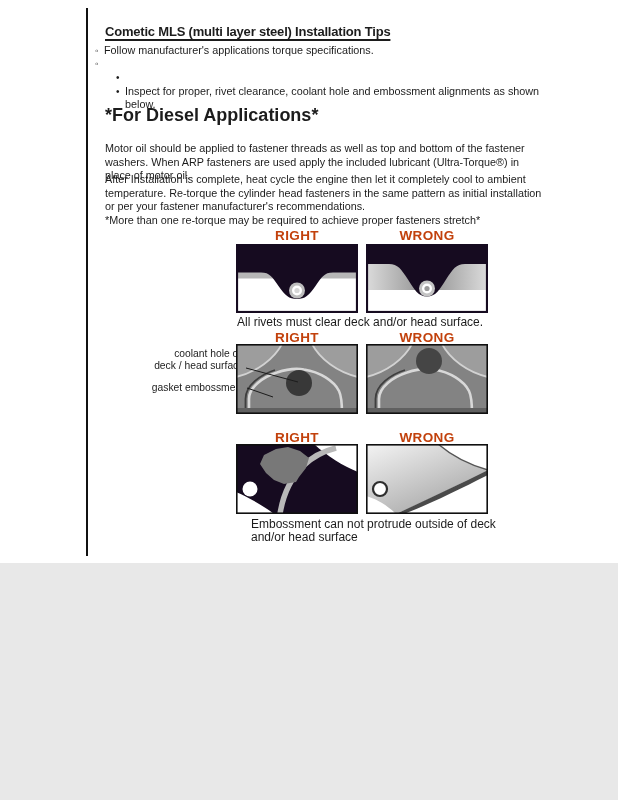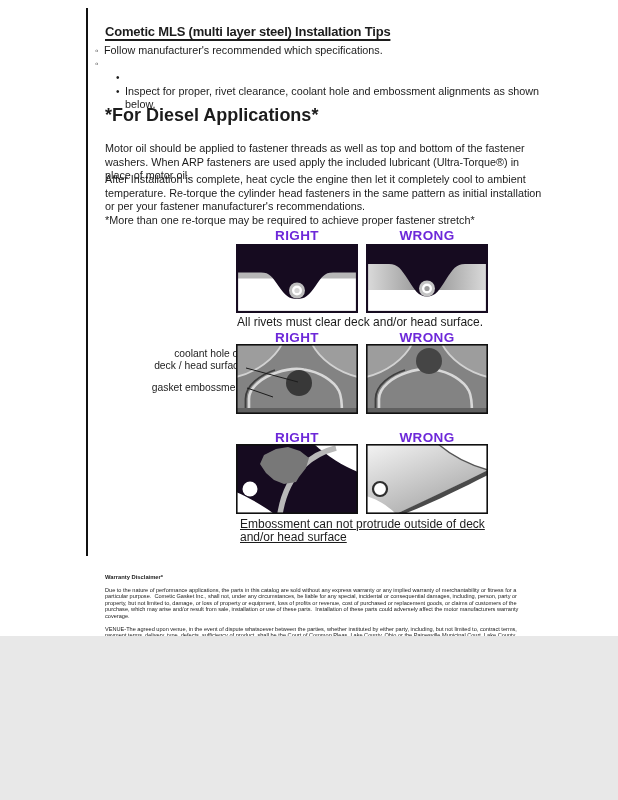--- a/index.html
+++ b/index.html
@@ -1,18 +1,18 @@
 <!DOCTYPE html>
 <html><head>
 <meta charset="utf-8">
 <style>
   html,body{margin:0;padding:0;background:#e8e8e8;}
   .page{
     position:relative;
-    width:618px;height:636px;
+    width:618px;height:563px;
     background:#ffffff;
     font-family:"Liberation Sans","DejaVu Sans",sans-serif;
     color:#1c1c1c;
     overflow:hidden;
     margin:0 auto;
   }
   .edge-line{
     position:absolute;left:86px;top:8px;width:1.5px;height:548px;
     background:#111;
   }
@@ -35,21 +35,21 @@
   }
   .para{
     position:absolute;left:105px;width:438px;
     font-size:10.8px;line-height:13.6px;white-space:pre-wrap;margin-top:6px;
   }
   .p1{top:136px;}
   .p2{top:167px;}
   .note{top:208px;white-space:nowrap;}
   .dg-label{
     position:absolute;width:122px;text-align:center;
-    font-size:13.5px;font-weight:600;letter-spacing:0.4px;color:#6d28d9;
+    font-size:13.5px;font-weight:600;letter-spacing:0.4px;color:#c2410c;
   }
   .dg-box{position:absolute;width:122px;height:70px;}
   .dg-box svg{display:block;width:100%;height:100%;}
   .caption{
     position:absolute;font-size:12px;line-height:12.5px;color:#1c1c1c;white-space:pre-wrap;
   }
   .side-label{
     position:absolute;left:100px;width:144px;text-align:right;
     font-size:10.3px;line-height:11.5px;color:#1c1c1c;
   }
@@ -68,30 +68,30 @@
 </head>
 <body>
 
 <div class="page">
 
   <div class="edge-line"></div>
 
   <div class="title">Cometic MLS (multi layer steel) Installation Tips</div>
 
   <div class="bullets">
-    <div class="brow b1"><span class="mk"></span><span>Follow manufacturer's recommended which specifications.</span></div>
+    <div class="brow b1"><span class="mk"></span><span>Follow manufacturer's applications torque specifications.</span></div>
     <div class="brow b1"><span class="mk"></span></div>
     <div class="brow b2"><span class="mk"></span></div>
     <div class="brow b2"><span class="mk"></span><span>Inspect for proper, rivet clearance, coolant hole and embossment alignments as shown below.</span></div>
   </div>
 
   <div class="diesel-heading">*For Diesel Applications*</div>
   <div class="para p1">Motor oil should be applied to fastener threads as well as top and bottom of the fastener washers. When ARP fasteners are used apply the included lubricant (Ultra-Torque®) in place of motor oil.</div>
   <div class="para p2">After Installation is complete, heat cycle the engine then let it completely cool to ambient temperature. Re-torque the cylinder head fasteners in the same pattern as initial installation or per your fastener manufacturer's recommendations.</div>
-  <div class="para note">*More than one re-torque may be required to achieve proper fastener stretch*</div>
+  <div class="para note">*More than one re-torque may be required to achieve proper fasteners stretch*</div>
 
   <div class="dg-label" style="left:236px;top:228px;">RIGHT</div>
   <div class="dg-label" style="left:366px;top:228px;">WRONG</div>
 
   <div class="dg-box" style="left:236px;top:244px;height:69px;">
     <svg viewBox="0 0 122 69">
       <rect width="122" height="69" fill="#ffffff"></rect>
       <rect y="28" width="122" height="6.5" fill="#b7b7b7"></rect>
       <path d="M0,0 H122 V28.5 H97 C88,28.5 86,33 79.5,42 C73,51.5 69,55 61,55 C53,55 49,51.5 42.5,42 C36,33 34,28.5 25,28.5 H0 Z" fill="#160b20"></path>
       <g>
@@ -193,21 +193,21 @@
       </defs>
       <rect width="122" height="70" fill="#ffffff"></rect>
       <path d="M0,0 H72 C86,12 104,21 122,26 C92,41 60,57 30,70 C20,60 10,55 0,52 Z" fill="url(#g2)"></path>
       <path d="M72,0 C86,12 104,21 122,26" fill="none" stroke="#555555" stroke-width="1.4"></path>
       <path d="M30,70 C60,56 92,41 122,26 L122,31 C92,46 64,60 38,70 Z" fill="#4a4a4a"></path>
       <circle cx="14" cy="45" r="7" fill="#ffffff" stroke="#2e2e2e" stroke-width="2.2"></circle>
       <rect x="0.8" y="0.8" width="120.4" height="68.4" fill="none" stroke="#101010" stroke-width="1.6"></rect>
     </svg>
   </div>
 
-  <div class="caption" style="left:240px;top:518px;text-decoration:underline;">Embossment can not protrude outside of deck
+  <div class="caption" style="left:251px;top:518px;">Embossment can not protrude outside of deck
 and/or head surface</div>
 
   <div class="disclaimer">
     <h4>Warranty Disclaimer*</h4>
     <p>Due to the nature of performance applications, the parts in this catalog are sold without any express warranty or any implied warranty of merchantability or fitness for a particular purpose.  Cometic Gasket Inc., shall not, under any circumstances, be liable for any special, incidental or consequential damages, including, person, party or property, but not limited to, damage, or loss of property or equipment, loss of profits or revenue, cost of purchased or replacement goods, or claims of customers of the purchase, which may arise and/or result from sale, installation or use of these parts.  Installation of these parts could adversely affect the motor manufacturers warranty coverage.</p>
     <p>VENUE-The agreed upon venue, in the event of dispute whatsoever between the parties, whether instituted by either party, including, but not limited to, contract terms, payment terms, delivery, type, defects, sufficiency of product, shall be the Court of Common Pleas, Lake County, Ohio or the Painesville Municipal Court, Lake County, Ohio, depending on the amount in controversy.
 This agreement shall be governed by and construed under the laws of the State of Ohio.</p>
     <p>All prices and terms are subject to change without notice.</p>
     <p>Terms COD- Secured with a completed dealer/jobber application on File, COD-Company check with a current credit card number on file.  Open accounts may be established by well rated firms.  A credit application is available upon request.  Open accounts are due payable Net 30 days from date of invoice.  No statement will be sent.  If an account becomes 60 or more days past due, it is subject to being placed on credit hold.  No orders will be shipped or new orders accepted until past due balance is paid.  If an account becomes 90 or more days past due, it is subject to being placed for collections.  All costs of collection are the responsibility of the customer, including attorney fees, court costs, and other expenses of litigation.</p>
     <p>Returns- Authorized (RGA) must be obtained in advance on all returns.  A packing slip or invoice number must accompany the merchandise.  No returns after 30 days from invoice date.  All returns are subject to a 25% restocking charge.  All custom designed and custom manufactured gaskets are non-returnable.</p>

